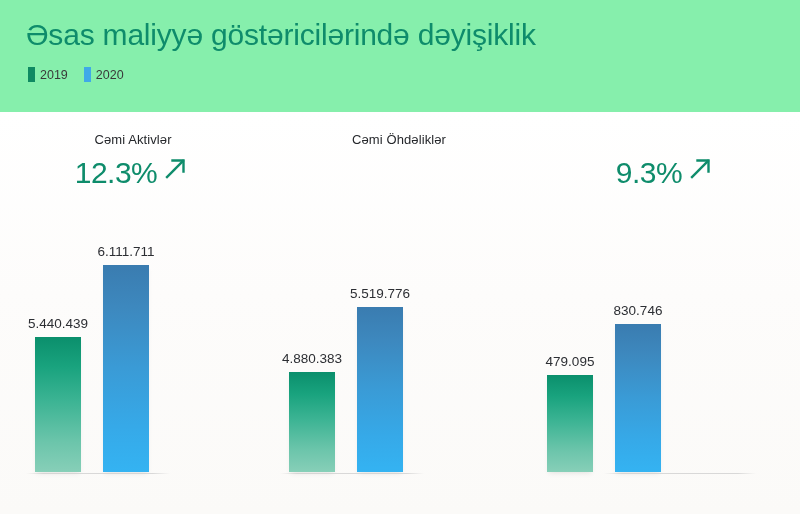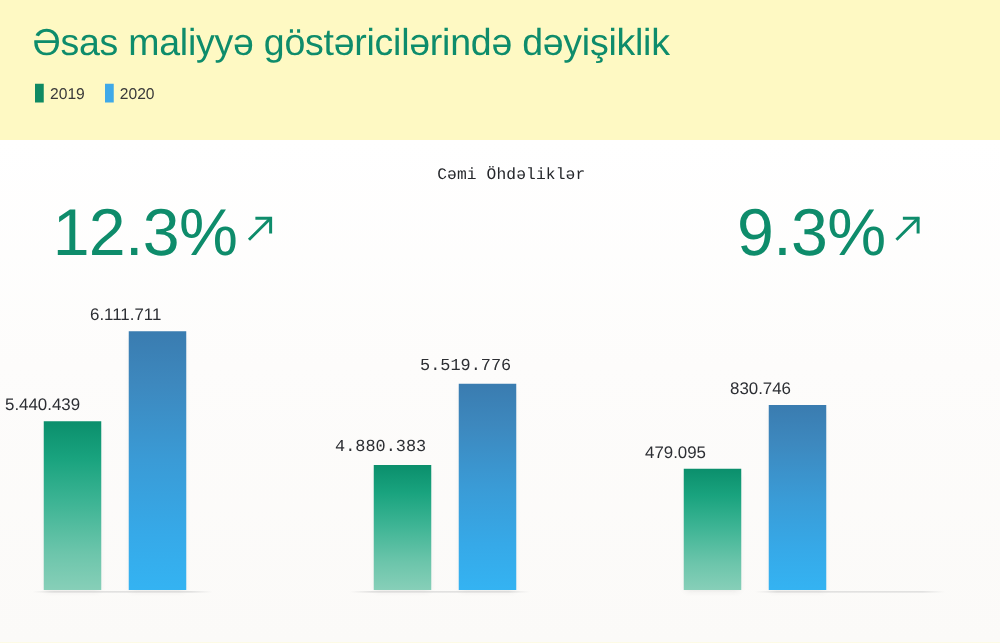--- a/index.html
+++ b/index.html
@@ -13,21 +13,21 @@
     font-family: "Liberation Sans", sans-serif;
     overflow: hidden;
     position: relative;
   }
 
   #infographic {
     position: absolute;
     left: 0; top: 0;
     width: 800px;
     height: 514px;
-    background: #fef9c3;
+    background: #86efac;
   }
 
   
   .title {
     position: absolute;
     left: 26px;
     top: 18px;
     font-size: 30px;
     font-weight: 400;
     letter-spacing: -0.2px;
@@ -69,21 +69,21 @@
     height: 402px;
     background: linear-gradient(180deg,#ffffff 0%, #fdfcfb 45%, #fbfaf8 100%);
   }
 
   .group {
     position: absolute;
     top: 0;
     height: 402px;
   }
   .group.g0 { left: 0px;   width: 266px; }
-  .group.g1 { left: 276px; width: 266px; font-family: Liberation Mono, monospace; }
+  .group.g1 { left: 266px; width: 266px; }
   .group.g2 { left: 532px; width: 268px; }
 
   .metric-label {
     position: absolute;
     top: 20px;
     left: 0;
     width: 100%;
     text-align: center;
     font-size: 13px;
     color: #25272b;
@@ -92,21 +92,21 @@
   .metric-value {
     position: absolute;
     top: 44px;
     left: 0;
     width: 100%;
     text-align: center;
     color: #0e8c6b;
     white-space: nowrap;
   }
   .metric-value .pct {
-    font-size: 53px;
+    font-size: 30px;
     font-weight: 400;
     letter-spacing: -0.5px;
     vertical-align: middle;
     margin-top: 40px;
   }
   .metric-value .arrow {
     display: inline-block;
     margin-left: 4px;
     vertical-align: middle;
     position: relative;
@@ -145,20 +145,21 @@
     background: linear-gradient(180deg, #0b8f6c 0%, #19a37e 22%, #3db494 48%, #6cc5ab 78%, #87cfb8 100%);
   }
   .bar.blue {
     background: linear-gradient(180deg, #3a7cb0 0%, #3d88be 20%, #3a9bd6 50%, #36a9e8 78%, #34b3f2 100%);
   }
 
   .bar-value {
     position: absolute;
     left: -26px;
     width: 108px;
+    text-align: center;
     font-size: 13.5px;
     color: #2c2e33;
     white-space: nowrap;
   }
 
   .baseline {
     position: absolute;
     bottom: 40px;
     height: 1px;
     background: linear-gradient(90deg, rgba(220,220,220,0) 0%, rgba(205,205,205,0.75) 12%, rgba(205,205,205,0.75) 88%, rgba(220,220,220,0) 100%);
@@ -181,20 +182,21 @@
     </div>
     <div class="legend-item">
       <span class="legend-swatch s-2020"></span>
       <span class="legend-label">2020</span>
     </div>
   </div>
 
   <div class="plot">
 
     <div class="group g0">
+      <div class="metric-label">Cəmi Aktivlər</div>
       <div class="metric-value">
         <span class="pct">12.3%</span><span class="arrow"><svg width="30" height="30" viewBox="0 0 30 30">
               <g stroke="#0e8c6b" stroke-width="2.4" fill="none" stroke-linecap="square">
                 <line x1="6" y1="23" x2="22" y2="7"></line>
                 <polyline points="11.5,6.5 22.5,6.5 22.5,17.5"></polyline>
               </g>
             </svg></span>
       </div>
       <div class="bars">
         <div class="bar-slot left">

